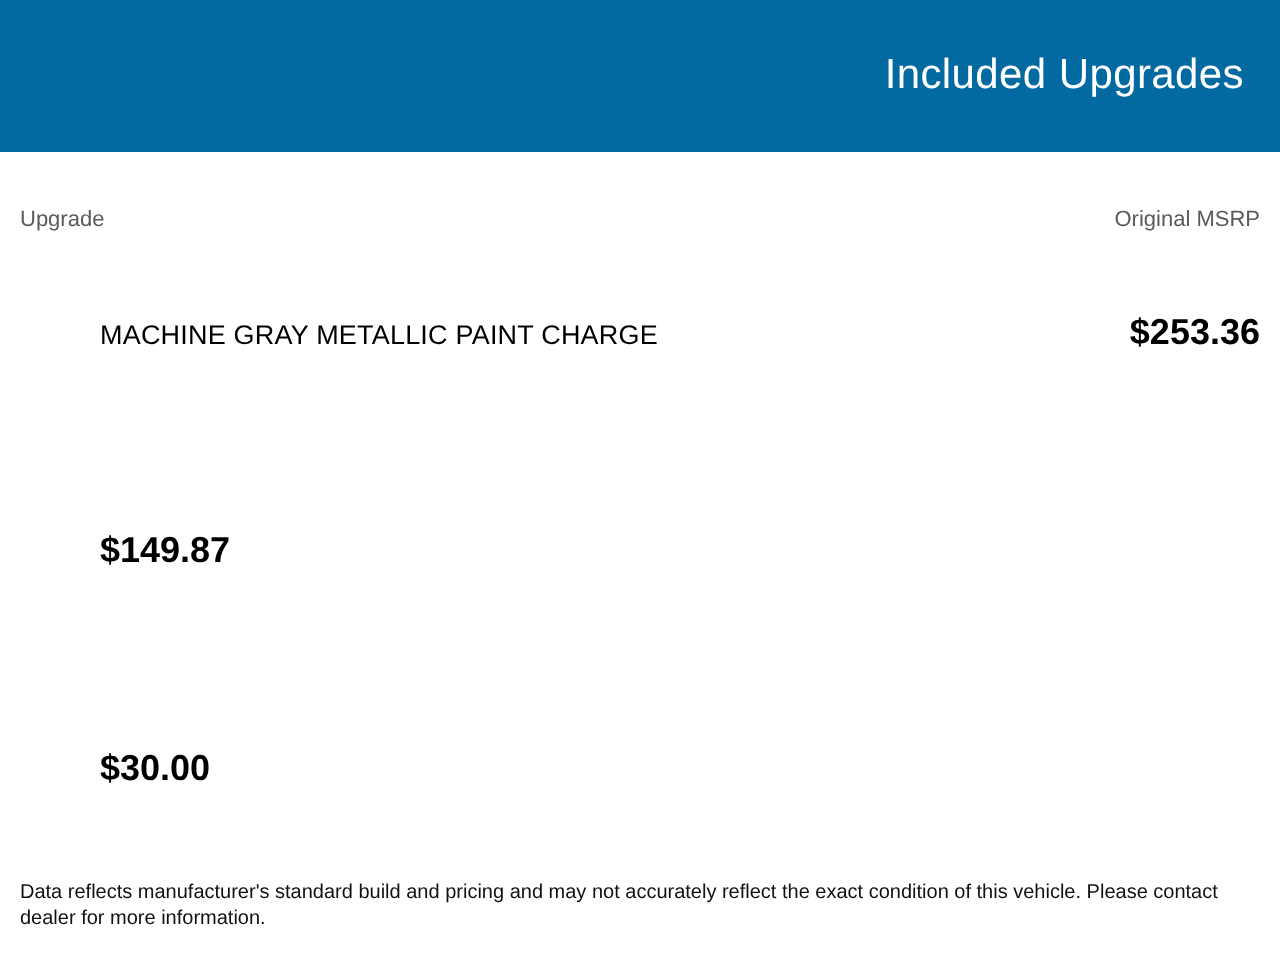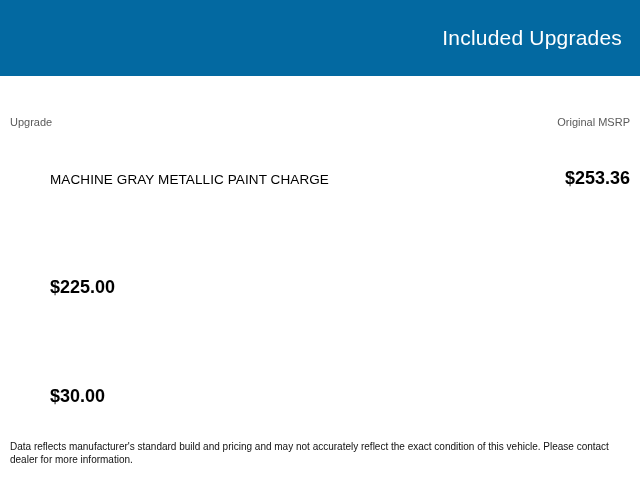--- a/index.html
+++ b/index.html
@@ -29,21 +29,21 @@
     padding-right: 18px;
     box-sizing: border-box;
   }
   .header-title {
     color: #ffffff;
     font-size: 21px;
     font-weight: 400;
     letter-spacing: 0.2px;
   }
   .content {
-    padding: 12px 10px;
+    padding: 0 10px;
     box-sizing: border-box;
   }
   .col-head {
     display: flex;
     justify-content: space-between;
     align-items: baseline;
     padding-top: 28px;
     font-size: 11px;
     color: #5a5a5a;
     font-weight: 400;
@@ -103,21 +103,21 @@
     </div>
 
     <div class="rows">
 
       <div class="row">
         <div class="row-name">MACHINE GRAY METALLIC PAINT CHARGE</div>
         <div class="row-price">$253.36</div>
       </div>
 
       <div class="row">
-        <div class="row-price">$225.00</div>
+        <div class="row-price">$149.87</div>
       </div>
 
       <div class="row">
         <div class="row-price">$30.00</div>
       </div>
 
     </div>
   </div>
 
   <div class="disclaimer">Data reflects manufacturer's standard build and pricing and may not accurately reflect the exact condition of this vehicle. Please contact dealer for more information.</div>

